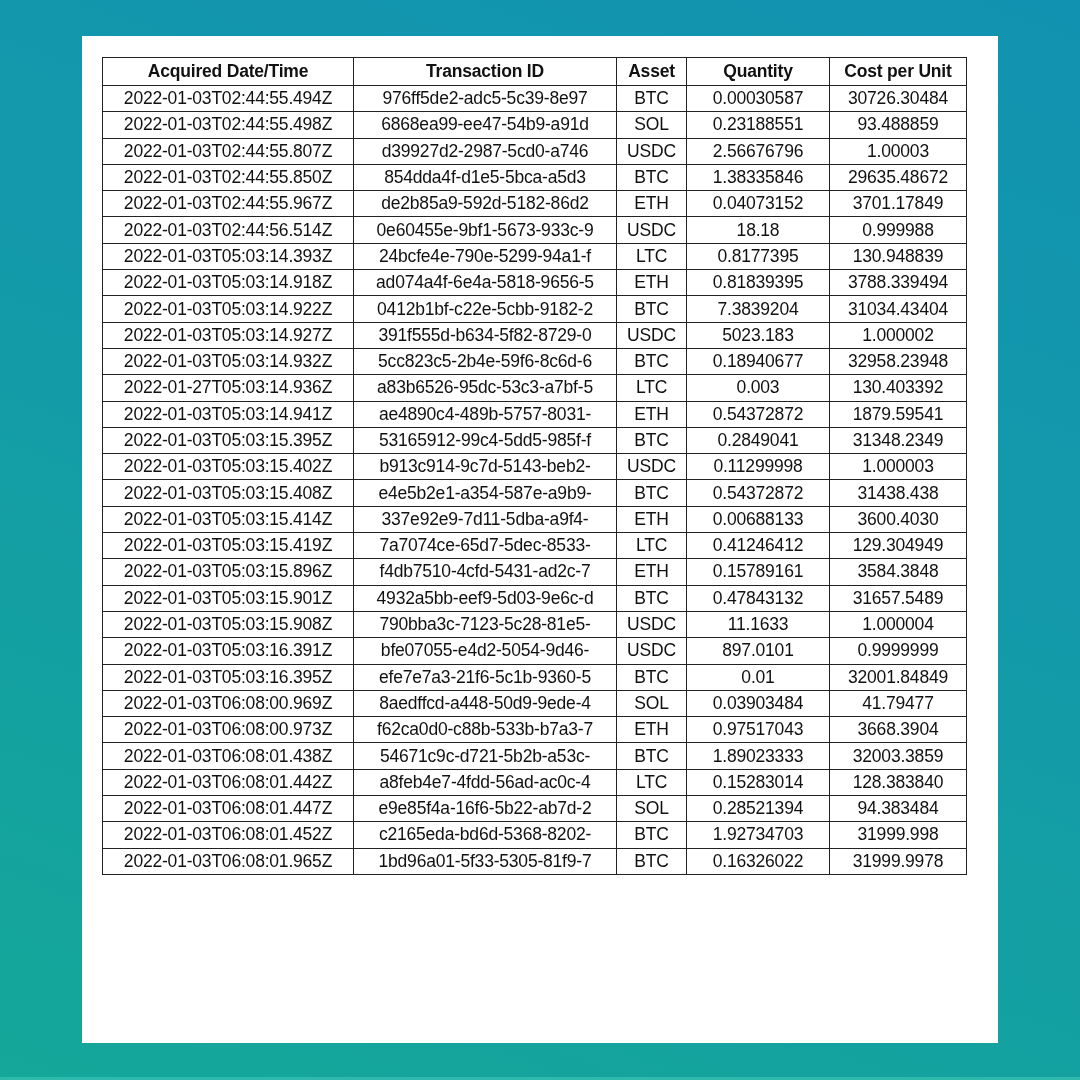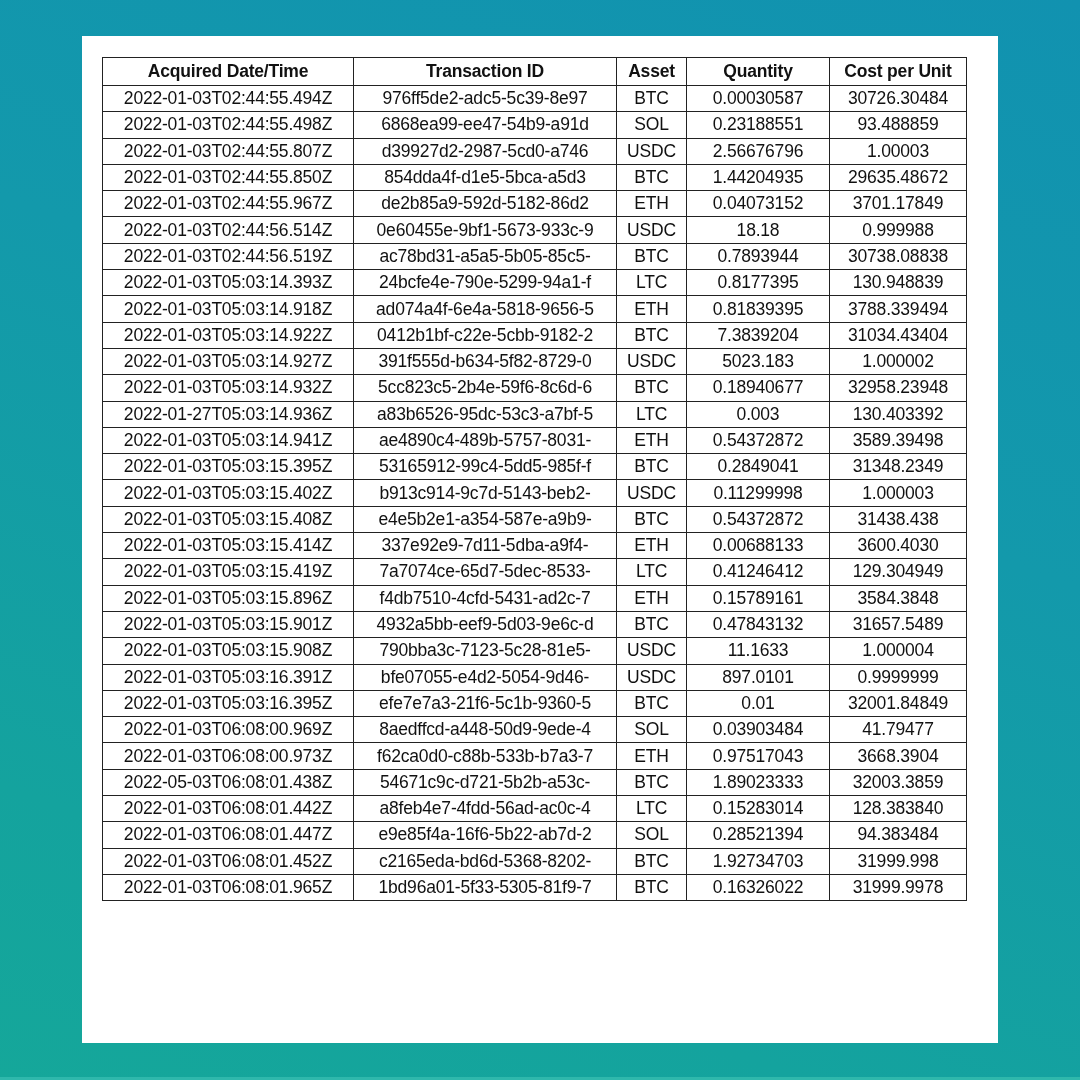--- a/index.html
+++ b/index.html
@@ -104,43 +104,36 @@
           <td>2022-01-03T02:44:55.807Z</td>
           <td>d39927d2-2987-5cd0-a746</td>
           <td>USDC</td>
           <td>2.56676796</td>
           <td>1.00003</td>
         </tr>
         <tr>
           <td>2022-01-03T02:44:55.850Z</td>
           <td>854dda4f-d1e5-5bca-a5d3</td>
           <td>BTC</td>
-          <td>1.44204935</td>
+          <td>1.38335846</td>
           <td>29635.48672</td>
         </tr>
         <tr>
           <td>2022-01-03T02:44:55.967Z</td>
           <td>de2b85a9-592d-5182-86d2</td>
           <td>ETH</td>
           <td>0.04073152</td>
           <td>3701.17849</td>
         </tr>
         <tr>
           <td>2022-01-03T02:44:56.514Z</td>
           <td>0e60455e-9bf1-5673-933c-9</td>
           <td>USDC</td>
           <td>18.18</td>
           <td>0.999988</td>
-        </tr>
-        <tr>
-          <td>2022-01-03T02:44:56.519Z</td>
-          <td>ac78bd31-a5a5-5b05-85c5-</td>
-          <td>BTC</td>
-          <td>0.7893944</td>
-          <td>30738.08838</td>
         </tr>
         <tr>
           <td>2022-01-03T05:03:14.393Z</td>
           <td>24bcfe4e-790e-5299-94a1-f</td>
           <td>LTC</td>
           <td>0.8177395</td>
           <td>130.948839</td>
         </tr>
         <tr>
           <td>2022-01-03T05:03:14.918Z</td>
@@ -175,21 +168,21 @@
           <td>a83b6526-95dc-53c3-a7bf-5</td>
           <td>LTC</td>
           <td>0.003</td>
           <td>130.403392</td>
         </tr>
         <tr>
           <td>2022-01-03T05:03:14.941Z</td>
           <td>ae4890c4-489b-5757-8031-</td>
           <td>ETH</td>
           <td>0.54372872</td>
-          <td>3589.39498</td>
+          <td>1879.59541</td>
         </tr>
         <tr>
           <td>2022-01-03T05:03:15.395Z</td>
           <td>53165912-99c4-5dd5-985f-f</td>
           <td>BTC</td>
           <td>0.2849041</td>
           <td>31348.2349</td>
         </tr>
         <tr>
           <td>2022-01-03T05:03:15.402Z</td>
@@ -262,21 +255,21 @@
           <td>41.79477</td>
         </tr>
         <tr>
           <td>2022-01-03T06:08:00.973Z</td>
           <td>f62ca0d0-c88b-533b-b7a3-7</td>
           <td>ETH</td>
           <td>0.97517043</td>
           <td>3668.3904</td>
         </tr>
         <tr>
-          <td>2022-05-03T06:08:01.438Z</td>
+          <td>2022-01-03T06:08:01.438Z</td>
           <td>54671c9c-d721-5b2b-a53c-</td>
           <td>BTC</td>
           <td>1.89023333</td>
           <td>32003.3859</td>
         </tr>
         <tr>
           <td>2022-01-03T06:08:01.442Z</td>
           <td>a8feb4e7-4fdd-56ad-ac0c-4</td>
           <td>LTC</td>
           <td>0.15283014</td>

